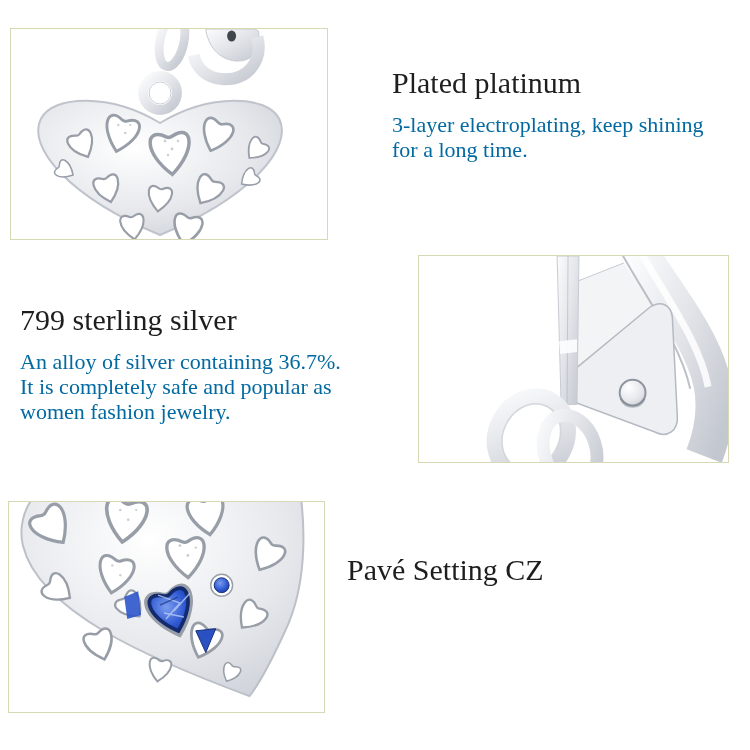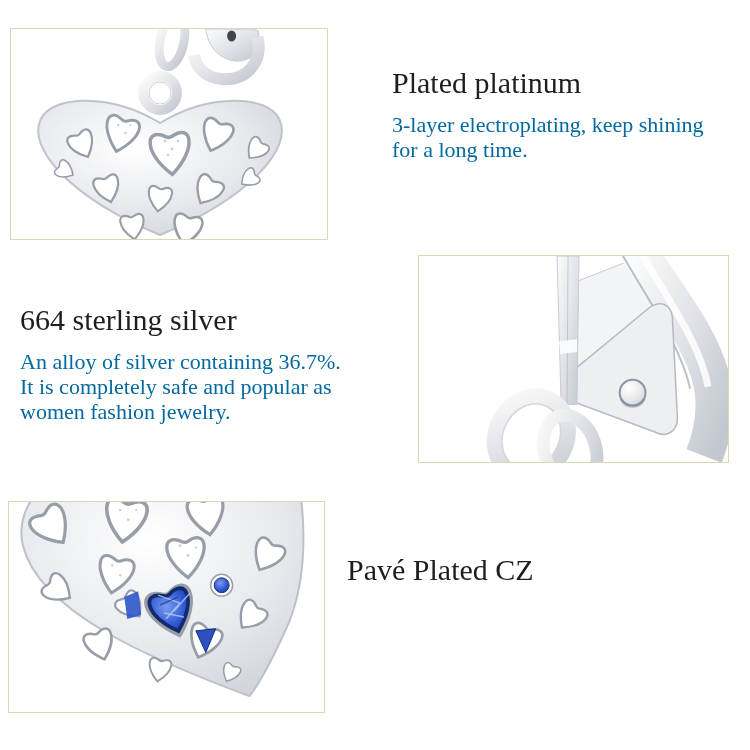--- a/index.html
+++ b/index.html
@@ -78,21 +78,21 @@
     </svg>
   </div>
 
   <section class="text-section" style="left:347px; top:65px; width:340px;margin-left:45px;">
     <h2>Plated platinum</h2>
     <p>3-layer electroplating, keep shining
 for a long time.</p>
   </section>
 
   <section class="text-section" style="left:20px; top:302px; width:385px;">
-    <h2>664 sterling silver</h2>
+    <h2>799 sterling silver</h2>
     <p>An alloy of silver containing 36.7%.
 It is completely safe and popular as
 women fashion jewelry.</p>
   </section>
 
   <div class="photo-box" style="left:418px; top:255px; width:311px; height:208px;">
     <svg viewBox="0 0 311 208" preserveAspectRatio="none" role="img">
       <defs>
         <linearGradient id="m2" x1="0" y1="0" x2="1" y2="1">
           <stop offset="0" stop-color="#fbfcfd"></stop>
@@ -178,16 +178,16 @@
         <circle cx="112" cy="8" r="1.3"></circle>
           <circle cx="120" cy="18" r="1.3"></circle>
           <circle cx="128" cy="8" r="1.1"></circle>
         <circle cx="104" cy="64" r="1.2"></circle>
           <circle cx="112" cy="74" r="1.2"></circle>
       </g>
     </svg>
   </div>
 
   <section class="text-section" style="left:347px; top:552px; width:400px;">
-    <h2>Pavé Plated CZ</h2>
+    <h2>Pavé Setting CZ</h2>
   </section>
 
 </div>
 
 </body></html>

